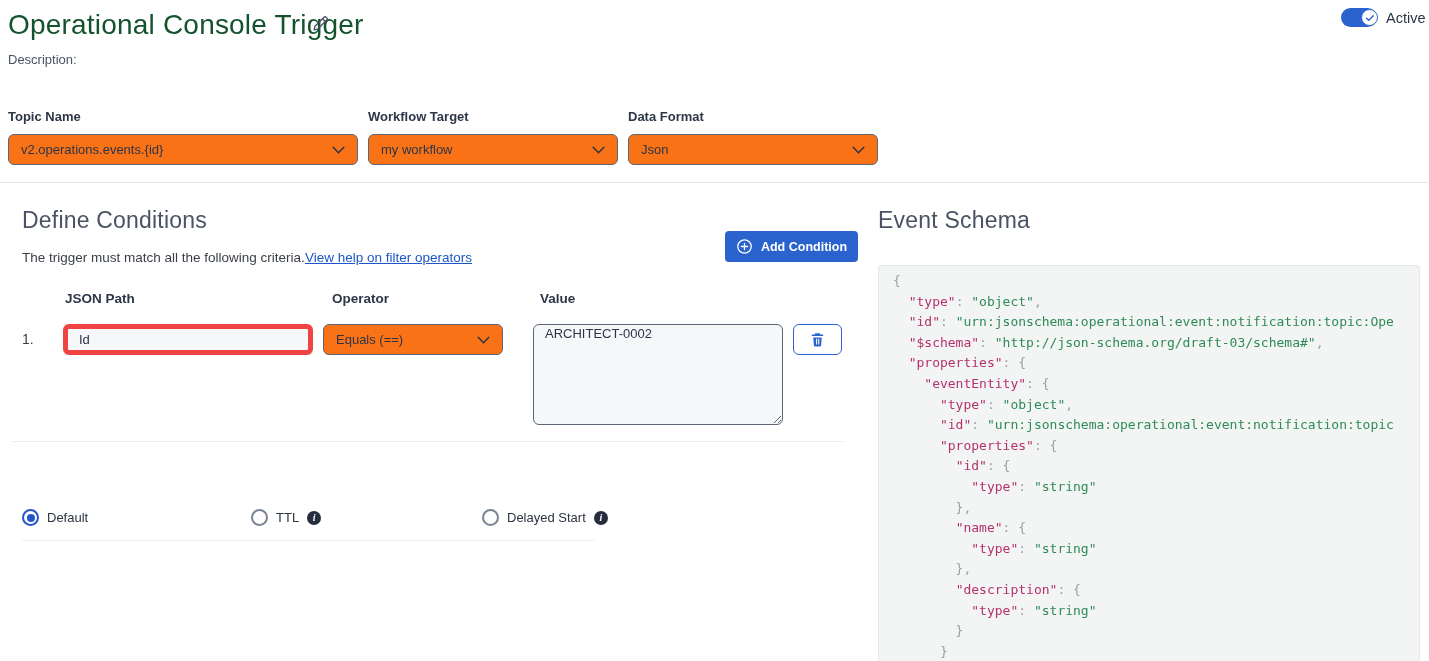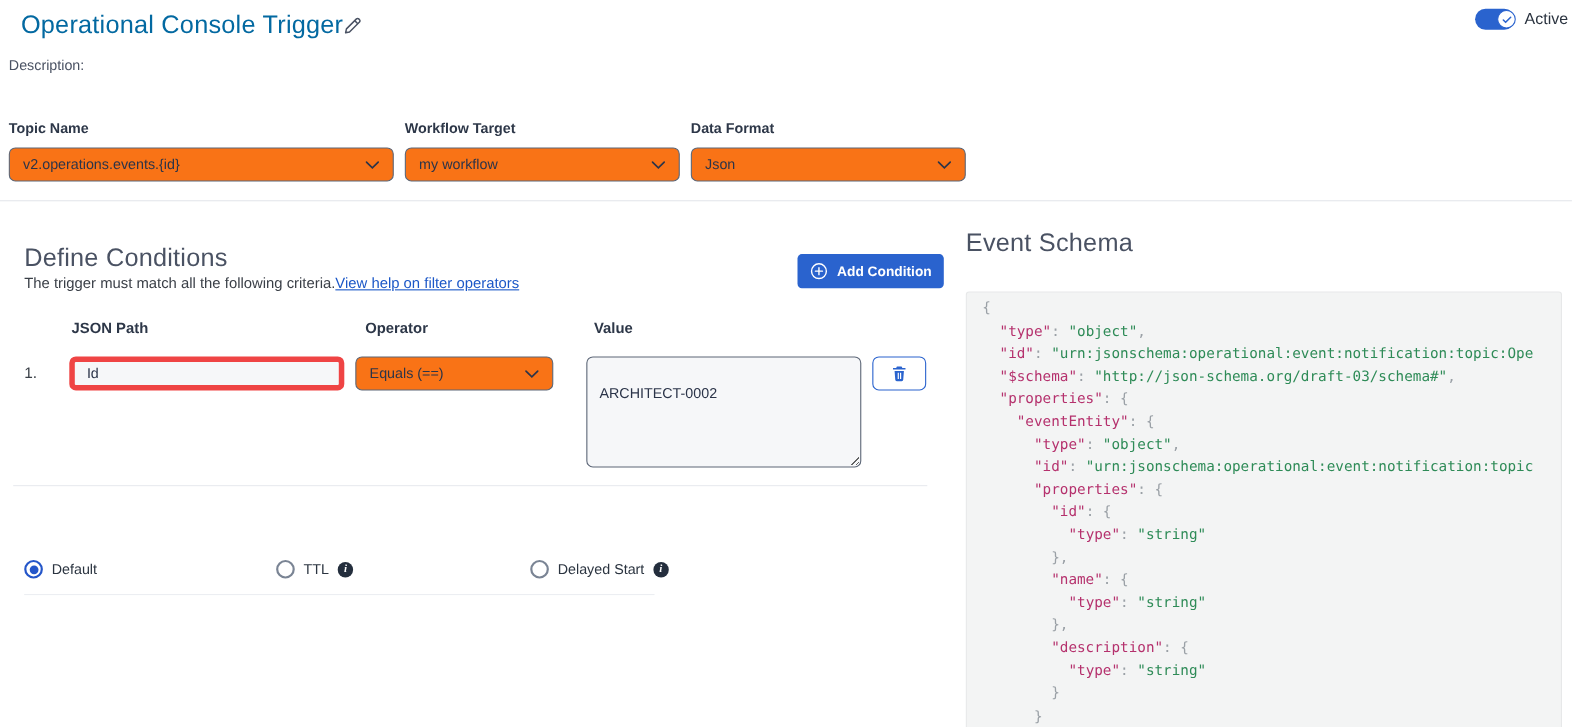--- a/index.html
+++ b/index.html
@@ -1,21 +1,21 @@
 <!DOCTYPE html>
 <html><head>
 <meta charset="utf-8">
 <style>
   * { margin:0; padding:0; box-sizing:border-box; }
   html,body { width:1429px; height:661px; overflow:hidden; background:#fff;
     font-family:"Liberation Sans", sans-serif; }
   .stage { position:relative; width:1429px; height:661px; background:#fff; }
 
   
-  .page-title { position:absolute; left:19px; top:9px; font-size:23px; font-weight:400; color:#0369a1; letter-spacing:.2px; }
+  .page-title { position:absolute; left:8px; top:9px; font-size:28px; font-weight:400; color:#14532d; letter-spacing:.2px; }
   .edit-icon { position:absolute; left:311px; top:14px; width:19px; height:19px; cursor:pointer; }
   .toggle-wrap { position:absolute; left:1341px; top:8px; display:flex; align-items:center; gap:9px; }
   .toggle { position:relative; width:36px; height:19px; background:#2a63ce; border-radius:10px; cursor:pointer; }
   .toggle-knob { position:absolute; right:-1px; top:1px; width:17px; height:17px; background:#fff; border:1.5px solid #2a63ce; border-radius:50%; display:flex; align-items:center; justify-content:center; }
   .toggle-label { font-size:14.5px; color:#2b3440; }
   .description-label { position:absolute; left:8px; top:52px; font-size:13px; color:#4a5263; }
 
   
   .field-label { position:absolute; top:109px; font-size:13px; font-weight:bold; color:#2d3748; }
   .select { position:absolute; top:134px; height:31px; background:#f97316; border:1px solid #5c6677; border-radius:6px;
@@ -34,21 +34,21 @@
     color:#fff; font-size:12.5px; font-weight:bold; display:flex; align-items:center; justify-content:center; gap:8px; cursor:pointer;
     font-family:"Liberation Sans", sans-serif; }
 
   .col-header { position:absolute; top:291px; font-size:13.5px; font-weight:bold; color:#2d3748; }
   .row-index { position:absolute; left:22px; top:331px; font-size:14px; color:#3a3f47; }
 
   .text-input { position:absolute; left:63px; top:324px; width:250px; height:31px; background:#f6f7f9; border:5px solid #ef4444;
     border-radius:6px; padding:0 11px; font-size:13px; color:#2b3449; font-family:"Liberation Sans", sans-serif; }
   .op-select { left:323px; width:180px; }
   .value-textarea { position:absolute; left:533px; top:324px; width:250px; height:101px; background:#f6f7f9; border:1px solid #5c6677;
-    border-radius:6px; padding:25px 11px; font-size:13px; color:#2b3449; font-family:"Liberation Sans", sans-serif; resize:both; }
+    border-radius:6px; padding:1px 11px; font-size:13px; color:#2b3449; font-family:"Liberation Sans", sans-serif; resize:both; }
   .trash-btn { position:absolute; left:793px; top:324px; width:49px; height:31px; background:#fff; border:1.5px solid #2a63ce;
     border-radius:6px; display:flex; align-items:center; justify-content:center; cursor:pointer; }
 
   .divider-cond { position:absolute; left:12px; top:441px; width:831px; height:1px; background:#e8eaef; }
   .divider-timing { position:absolute; left:22px; top:540px; width:573px; height:1px; background:#eceef2; }
 
   
   .radio-item { position:absolute; top:509px; display:flex; align-items:center; gap:8px; cursor:pointer; }
   .radio-circle { width:17px; height:17px; border-radius:50%; border:2px solid #7a8494; background:#fff; position:relative; flex:0 0 auto; }
   .radio-circle.selected { border-color:#2456c9; }
@@ -109,21 +109,21 @@
   </div>
   <div class="select" style="left:628px; width:250px;">
     <span>Json</span>
     <svg class="chev" viewBox="0 0 14 9" fill="none" stroke="#2b3449" stroke-width="1.7" stroke-linecap="round">
         <path d="M1 1.5l6 6 6-6"></path>
       </svg>
   </div>
 
   <div class="divider-full"></div>
 
-  <h2 class="section-title" style="left:22px; top:207px;margin-top:14px;">Define Conditions</h2>
+  <h2 class="section-title" style="left:22px; top:207px;">Define Conditions</h2>
   <div class="cond-subtitle">
     <span>The trigger must match all the following criteria.</span><a>View help on filter operators</a>
   </div>
 
   <button class="add-btn">
     <svg viewBox="0 0 24 24" width="17" height="17" fill="none" stroke="#fff" stroke-width="1.8" stroke-linecap="round">
         <circle cx="12" cy="12" r="9.5"></circle>
         <path d="M12 7.5v9M7.5 12h9"></path>
       </svg>
     <span>Add Condition</span>

